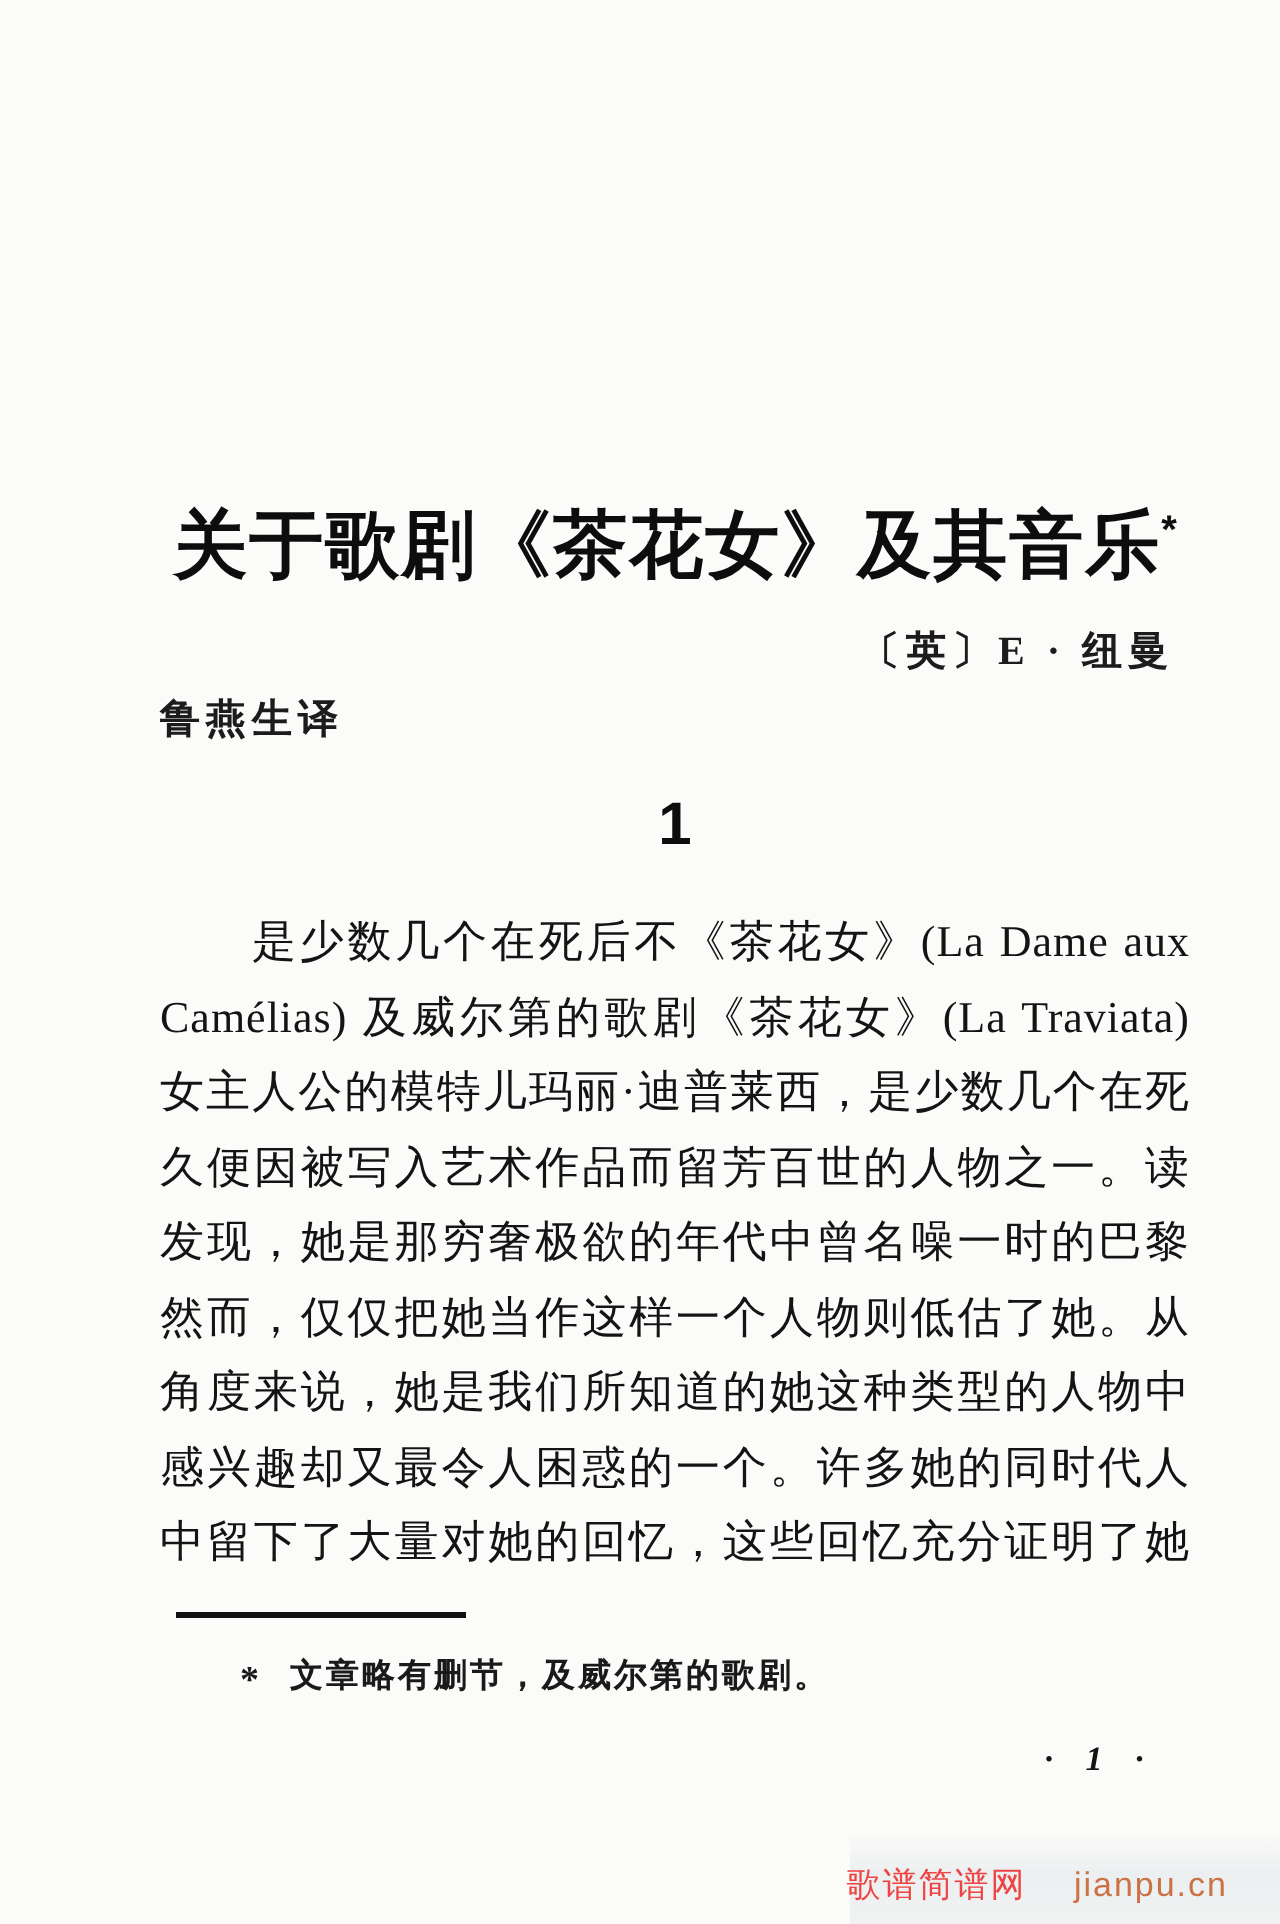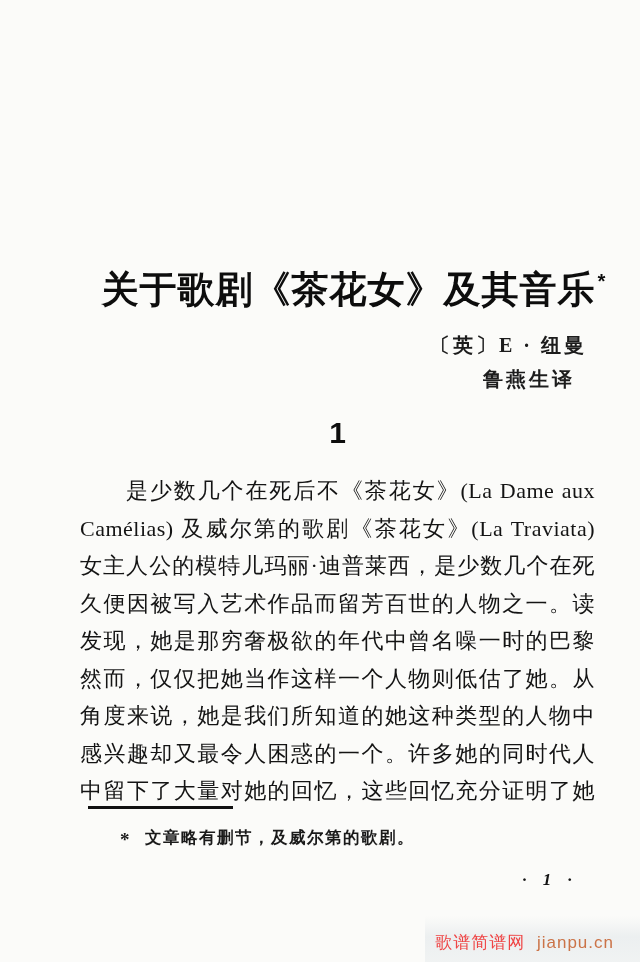--- a/index.html
+++ b/index.html
@@ -26,21 +26,20 @@
     top: 916px;
     width: 215px;
     height: 46px;
     background: linear-gradient(180deg, rgba(208,217,223,0.0) 0%, rgba(208,217,223,0.35) 45%, rgba(208,217,223,0.25) 100%);
     pointer-events: none;
   }
   .text-block {
     position: absolute;
     left: 80px;
     width: 515px;
-    margin-top: 20px;
   }
   .doc-title {
     top: 248px;
     text-align: center;
     font-family: "Liberation Sans", "DejaVu Sans", sans-serif;
     font-weight: bold;
     font-size: 37px;
     letter-spacing: 1px;
     color: #0d0d0d;
     white-space: nowrap;
@@ -55,21 +54,21 @@
     text-align: right;
     padding-right: 8px;
     box-sizing: border-box;
     font-size: 20px;
     font-weight: 600;
     letter-spacing: 3px;
     color: #1c1c1c;
   }
   .translator {
     top: 346px;
-    text-align: right;
+    text-align: left;
     padding-right: 20px;
     box-sizing: border-box;
     font-size: 20px;
     font-weight: 600;
     letter-spacing: 3px;
     color: #1c1c1c;
   }
   .section-number {
     top: 396px;
     text-align: center;
@@ -137,28 +136,28 @@
   .watermark {
     position: absolute;
     right: 26px;
     top: 931px;
     font-family: "Liberation Sans", "DejaVu Sans", sans-serif;
     font-size: 17px;
     letter-spacing: 1px;
     white-space: nowrap;
   }
   .watermark .wm-name { color: #ef4444; }
-  .watermark .wm-url  { color: #cb7347; margin-left: 6px; }
+  .watermark .wm-url  { color: #cb7347; margin-left: 18px; }
 </style>
 </head>
 <body>
 
 <div class="page">
 
-  <h1 class="text-block doc-title" style="margin:17px; position:absolute;font-family:Liberation Mono, monospace;"><span>关于歌剧《茶花女》及其音乐</span><span class="note-marker">*</span></h1>
+  <h1 class="text-block doc-title" style="margin:0; position:absolute;"><span>关于歌剧《茶花女》及其音乐</span><span class="note-marker">*</span></h1>
 
   <div class="text-block byline">〔英〕E · 纽曼</div>
 
   <div class="text-block translator">鲁燕生译</div>
 
   <div class="text-block section-number">1</div>
 
   <div class="text-block body-text">
     <div class="bline indent">是少数几个在死后不《茶花女》(La Dame aux</div>
     <div class="bline">Camélias) 及威尔第的歌剧《茶花女》(La Traviata) 的</div>

